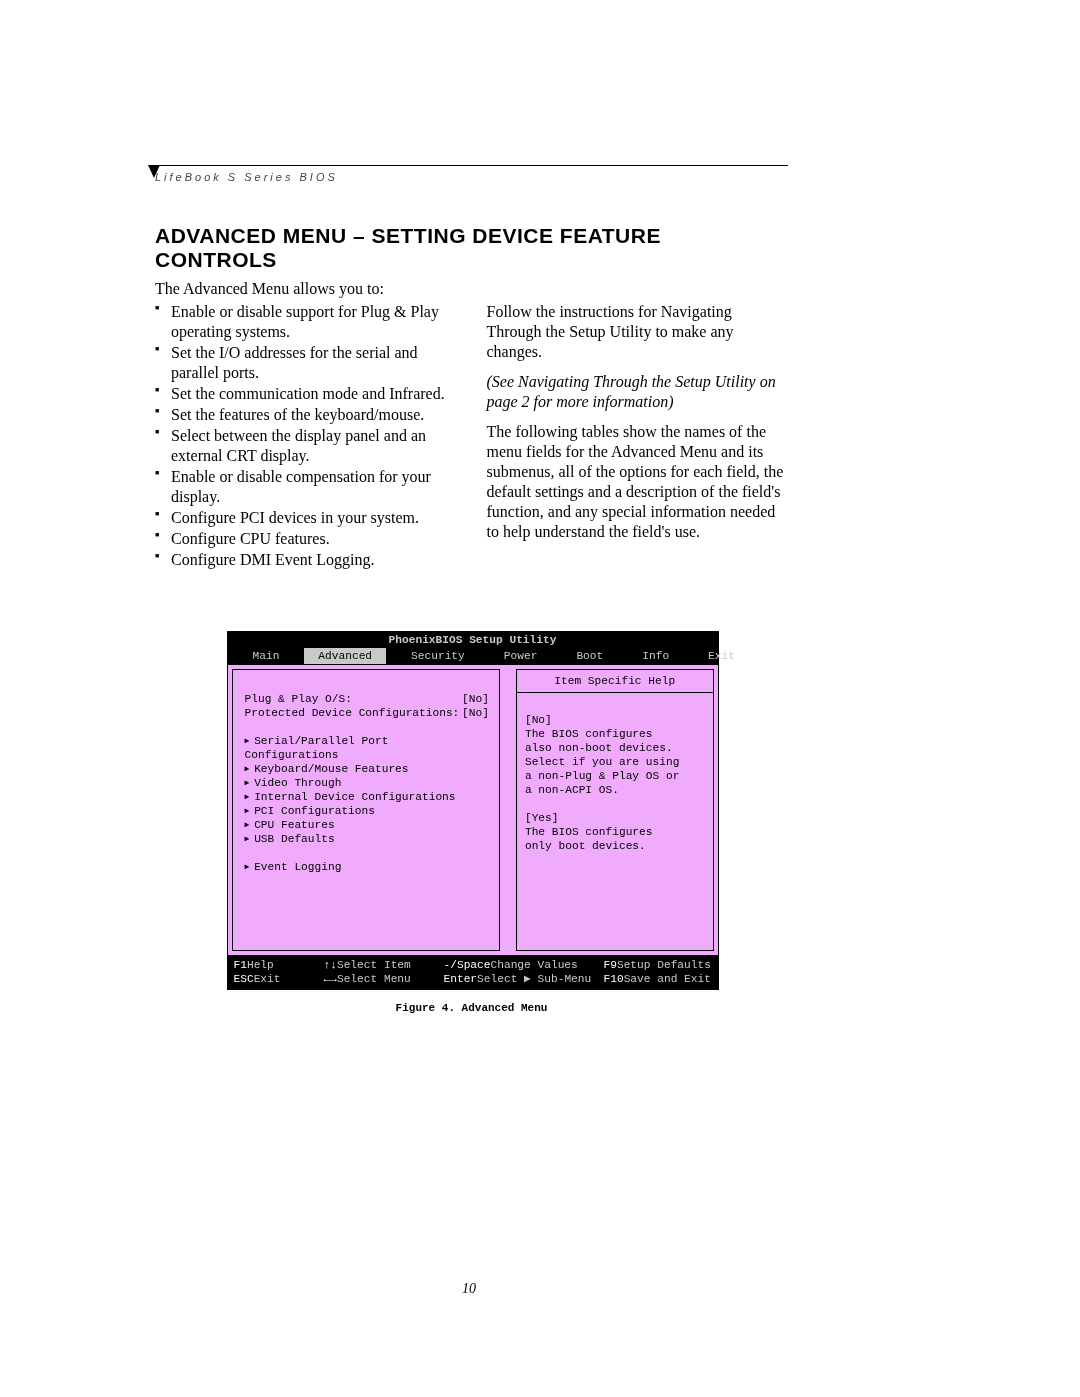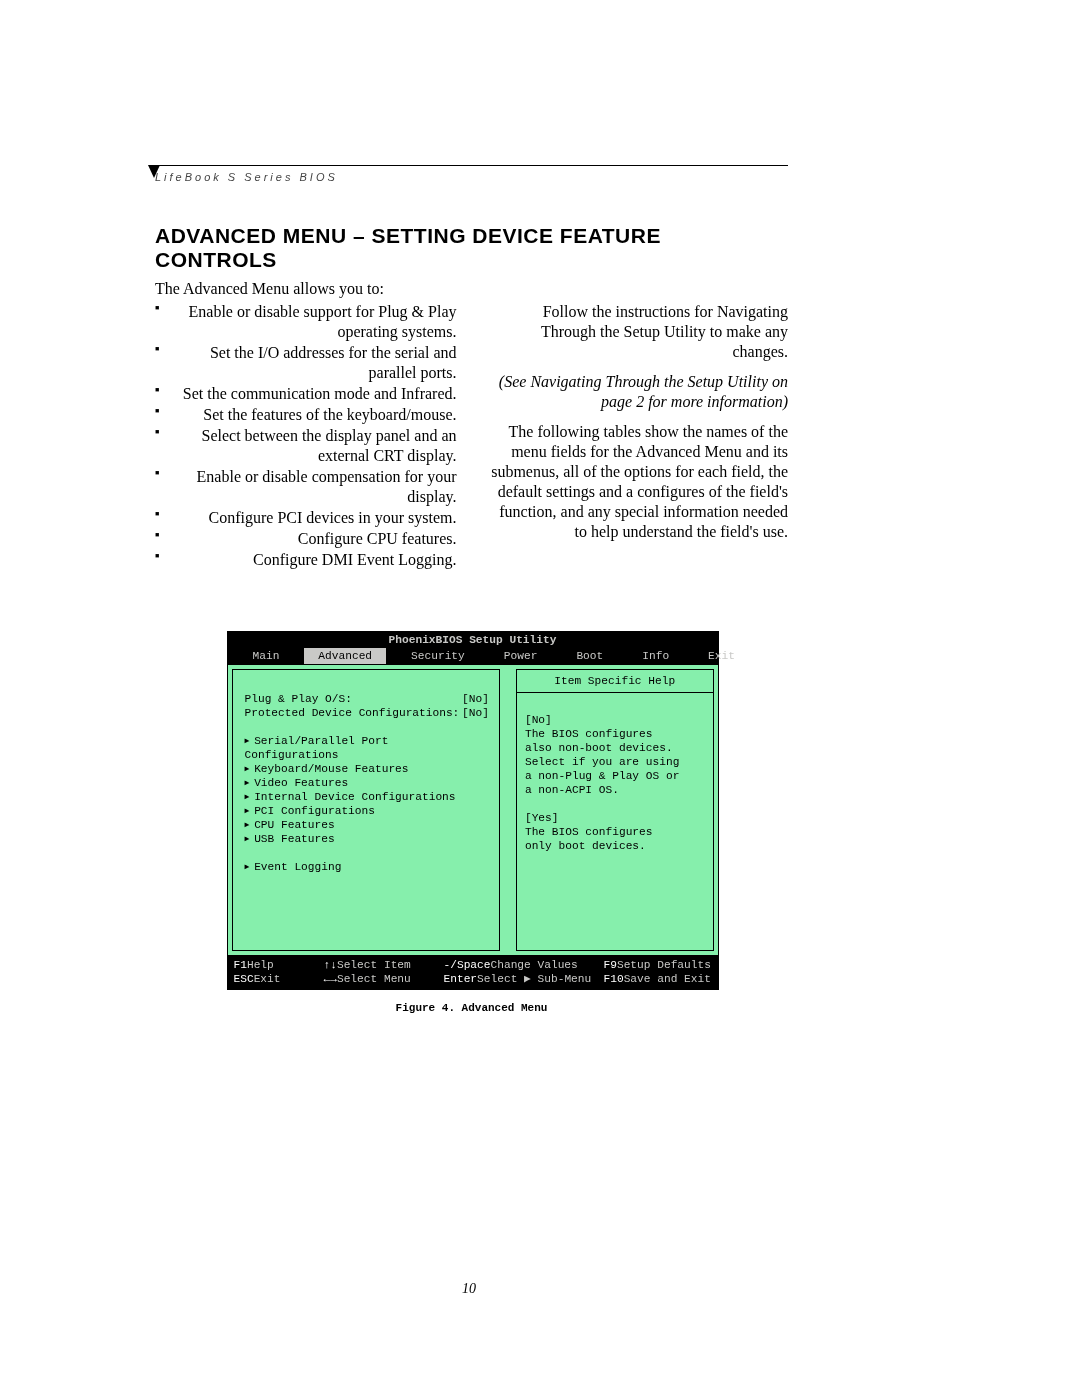--- a/index.html
+++ b/index.html
@@ -50,21 +50,20 @@
   }
   .intro {
     font-size: 16px;
     margin: 0 0 4px 0;
   }
   .columns {
     display: flex;
     gap: 30px;
     font-size: 16px;
     line-height: 1.25;
-    text-align: right;
   }
   .col {
     flex: 1;
   }
   ul.bullets {
     margin: 0;
     padding: 0 0 0 14px;
     list-style: none;
   }
   ul.bullets li {
@@ -82,21 +81,21 @@
   .italic {
     font-style: italic;
     margin: 10px 0;
   }
   .bios-figure {
     margin: 60px auto 0 auto;
     width: 490px;
   }
   .bios-window {
     width: 490px;
-    background: #86efac;
+    background: #f0abfc;
     border: 1px solid #000;
     font-family: "Courier New", monospace;
     font-size: 11.2px;
     line-height: 1.25;
     color: #000;
   }
   .bios-title {
     background: #000;
     color: #c9c9c7;
     text-align: center;
@@ -216,21 +215,21 @@
             <li>Select between the display panel and an external CRT display.</li>
             <li>Enable or disable compensation for your display.</li>
             <li>Configure PCI devices in your system.</li>
             <li>Configure CPU features.</li>
             <li>Configure DMI Event Logging.</li>
           </ul>
       </div>
       <div class="col">
         <p style="margin:0 0 8px 0;">Follow the instructions for Navigating Through the Setup Utility to make any changes.</p>
         <p class="italic">(See Navigating Through the Setup Utility on page 2 for more information)</p>
-        <p style="margin:8px 0 0 0;">The following tables show the names of the menu fields for the Advanced Menu and its submenus, all of the options for each field, the default settings and a configures of the field's function, and any special information needed to help understand the field's use.</p>
+        <p style="margin:8px 0 0 0;">The following tables show the names of the menu fields for the Advanced Menu and its submenus, all of the options for each field, the default settings and a description of the field's function, and any special information needed to help understand the field's use.</p>
       </div>
     </div>
   </div>
 
   <div class="bios-figure">
     <div class="bios-window">
       <div class="bios-title">PhoenixBIOS Setup Utility</div>
       <div class="bios-tabs" id="bios-tabs">
           <div class="bios-tab">Main</div>
           <div class="bios-tab active">Advanced</div>
@@ -249,25 +248,25 @@
               </div>
               <div class="bios-item">
                 <span class="lbl">Protected Device Configurations:</span>
                 <span class="val">[No]</span>
               </div>
             </div>
           <div style="height:14px;"></div>
           <div id="bios-submenus">
               <div class="tri">Serial/Parallel Port Configurations</div>
               <div class="tri">Keyboard/Mouse Features</div>
-              <div class="tri">Video Features</div>
+              <div class="tri">Video Through</div>
               <div class="tri">Internal Device Configurations</div>
               <div class="tri">PCI Configurations</div>
               <div class="tri">CPU Features</div>
-              <div class="tri">USB Features</div>
+              <div class="tri">USB Defaults</div>
             </div>
           <div style="height:14px;"></div>
           <div class="tri">Event Logging</div>
         </div>
         <div class="bios-right">
           <div class="bios-help-title">Item Specific Help</div>
           <div class="bios-help-body" id="bios-help-body">
               <div>[No]</div>
               <div>The BIOS configures</div>
               <div>also non-boot devices.</div>

